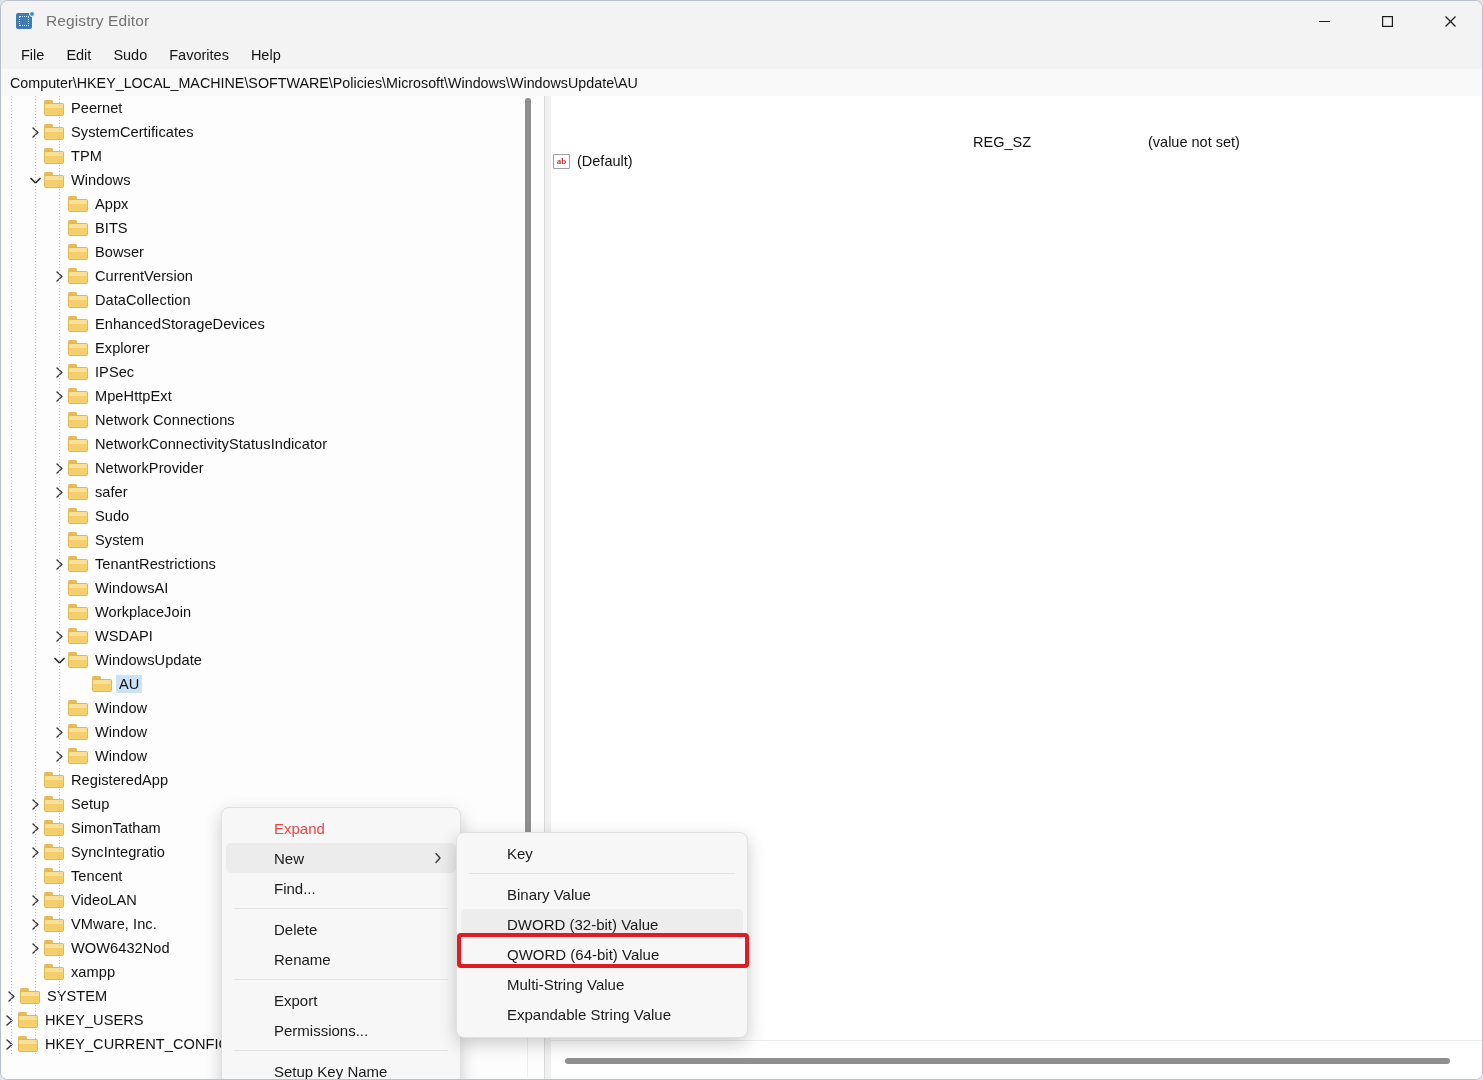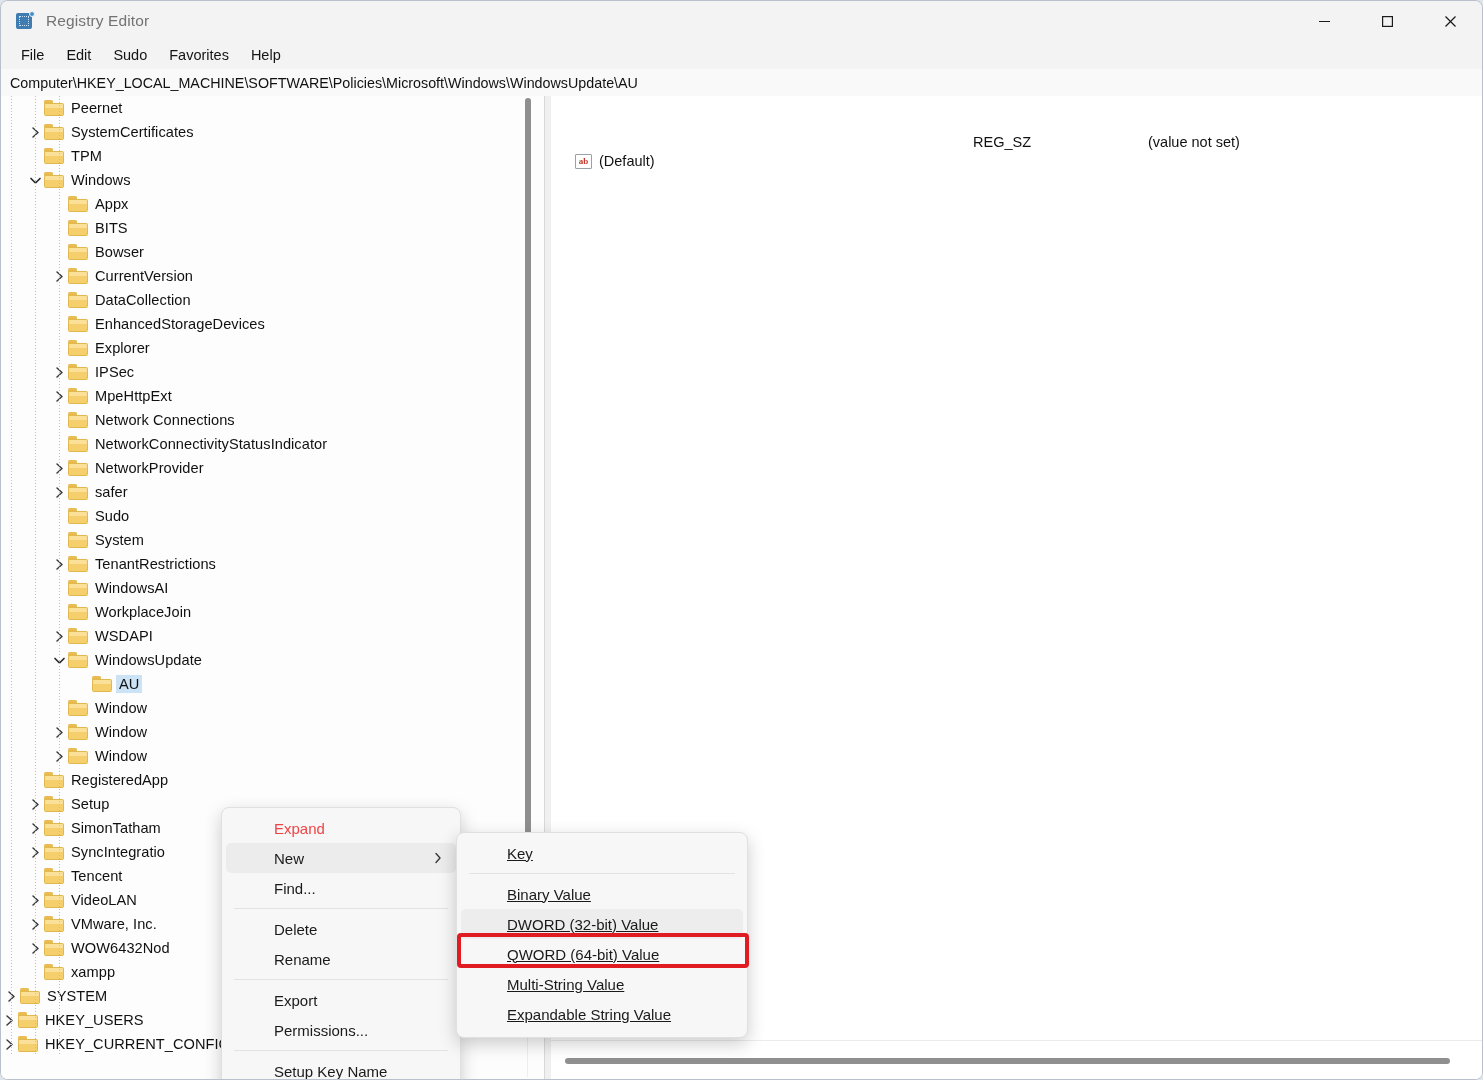--- a/index.html
+++ b/index.html
@@ -147,21 +147,21 @@
   .lv-col.c-data{flex:1;border-right:none;}
   .lv-body{
     position:absolute;left:0;top:31px;right:0;bottom:40px;overflow:hidden;
   }
   .lv-row{
     height:29px;display:flex;align-items:center;
   }
   .lv-cell{
     font-size:14.5px;color:#111;box-sizing:border-box;display:flex;align-items:center;
   }
-  .lv-cell.c-name{width:410px;padding-left:24px;margin-top:39px;}
+  .lv-cell.c-name{width:410px;padding-left:2px;margin-top:39px;}
   .lv-cell.c-type{width:175px;padding-left:12px;}
   .lv-cell.c-data{flex:1;padding-left:12px;}
   .ab-icon{
     width:17px;height:15px;flex:none;margin-right:7px;position:relative;
     background:#fff;border:1px solid #9aa0a6;border-radius:1px;box-sizing:border-box;
     display:flex;align-items:center;justify-content:center;
     font-size:9px;font-weight:bold;color:#c0392b;
     font-family:"Liberation Serif",serif;line-height:1;
   }
   .hscroll{
@@ -201,21 +201,21 @@
   .submenu{
     position:absolute;left:455px;top:736px;width:292px;
     background:#f7f7f7;border:1px solid #e0e0e0;border-radius:8px;
     box-shadow:0 6px 18px rgba(0,0,0,.20);
     padding:5px 0 8px 0;box-sizing:border-box;
     z-index:50;
   }
   .subitem{
     height:30px;display:flex;align-items:center;
     font-size:15px;color:#1a1a1a;padding:0 14px 0 46px;
-    margin:0 4px;border-radius:5px;text-decoration:underline;
+    margin:0 4px;border-radius:5px;
   }
   .subitem.hl{background:#ededed;}
   .redbox{
     position:absolute;left:456px;top:837px;width:292px;height:35px;
     border:4px solid #e01b22;border-radius:4px;box-sizing:border-box;
     z-index:60;pointer-events:none;
   }
 </style>
 </head>
 <body>

